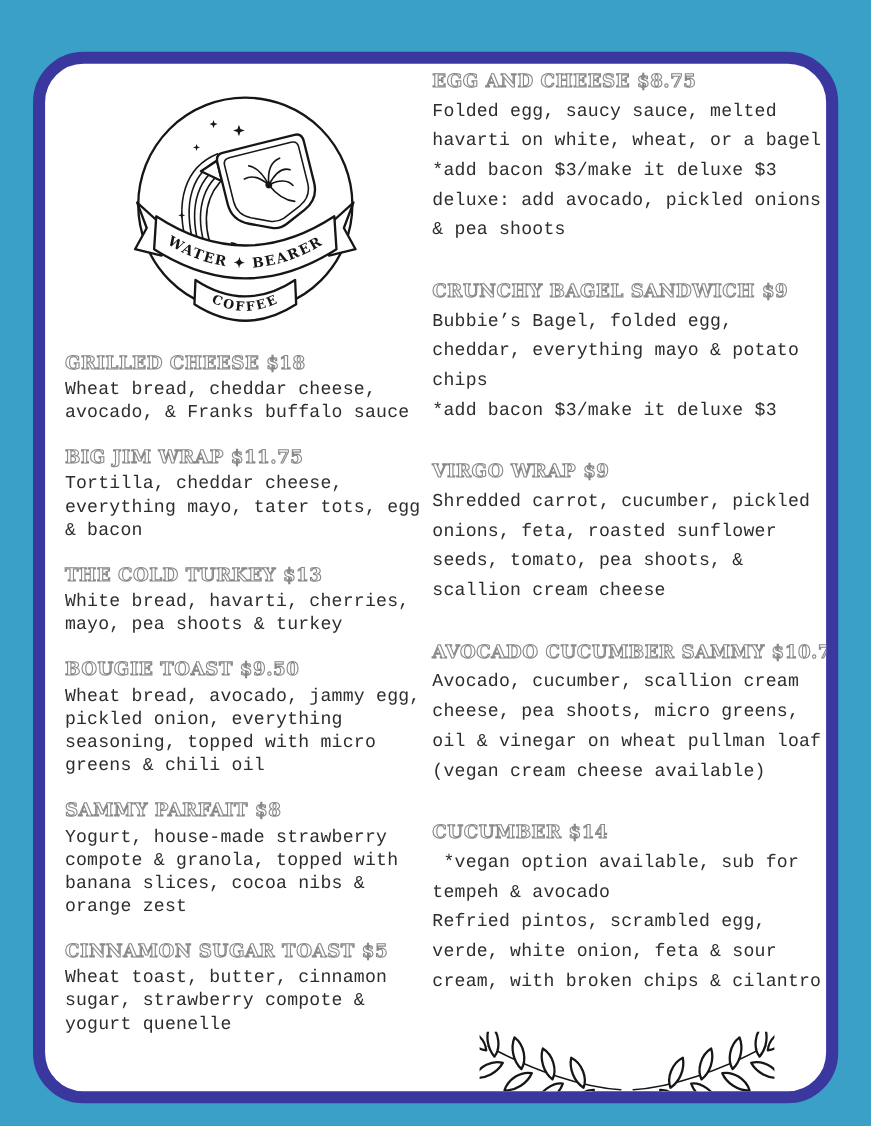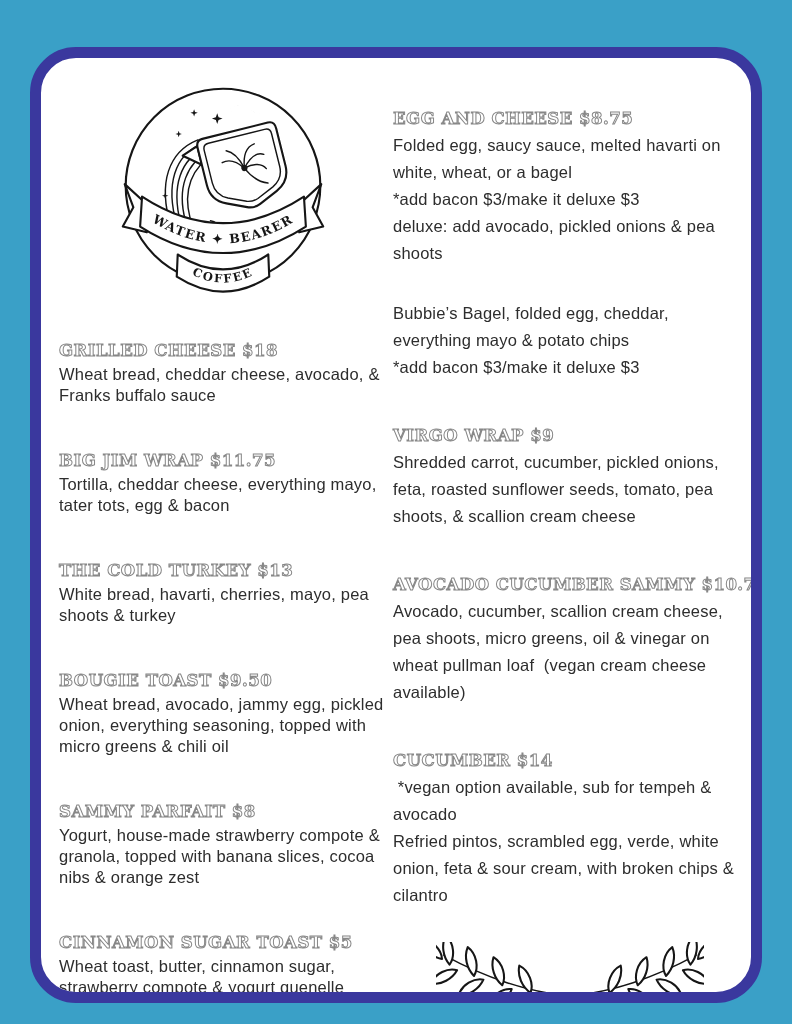--- a/index.html
+++ b/index.html
@@ -27,25 +27,24 @@
   .item-title{
     margin:0 0 4px 0;
     font-family:"DejaVu Serif", serif;
     font-weight:700;
     font-size:16.5px;
     letter-spacing:0.5px;
     white-space:nowrap;
   }
   .outline-text{
     color:#ec4899;
-    margin-top:45px;
     -webkit-text-fill-color:#ffffff;
     -webkit-text-stroke:1px #878787;
   }
-  .item-desc{color:#2d2d2d;}
+  .item-desc{color:#2d2d2d;font-family:Liberation Mono, monospace;}
   .desc-line{
     font-size:16.5px;line-height:21px;letter-spacing:0.2px;
     white-space:pre-wrap;
   }
   .col-right .desc-line{line-height:27px;}
   .laurel{width:268px;margin:24px auto 8px auto;}
   .laurel svg{display:block;}
   .footer-note{
     text-align:center;
     font-family:"DejaVu Serif", serif;
@@ -179,20 +178,21 @@
   <section class="menu-item">
     <h3 class="item-title outline-text"><span class="item-name">EGG AND CHEESE</span> <span class="item-price">$8.75</span></h3>
     <div class="item-desc">
               <div class="desc-line">Folded egg, saucy sauce, melted havarti on white, wheat, or a bagel</div>
               <div class="desc-line">*add bacon $3/make it deluxe $3</div>
               <div class="desc-line">deluxe: add avocado, pickled onions &amp; pea shoots</div>
             </div>
   </section>
 
   <section class="menu-item">
+    <h3 class="item-title outline-text"><span class="item-name">CRUNCHY BAGEL SANDWICH</span> <span class="item-price">$9</span></h3>
     <div class="item-desc">
               <div class="desc-line">Bubbie’s Bagel, folded egg, cheddar, everything mayo &amp; potato chips</div>
               <div class="desc-line">*add bacon $3/make it deluxe $3</div>
             </div>
   </section>
 
   <section class="menu-item">
     <h3 class="item-title outline-text"><span class="item-name">VIRGO WRAP</span> <span class="item-price">$9</span></h3>
     <div class="item-desc">
               <div class="desc-line">Shredded carrot, cucumber, pickled onions, feta, roasted sunflower seeds, tomato, pea shoots, &amp; scallion cream cheese</div>

